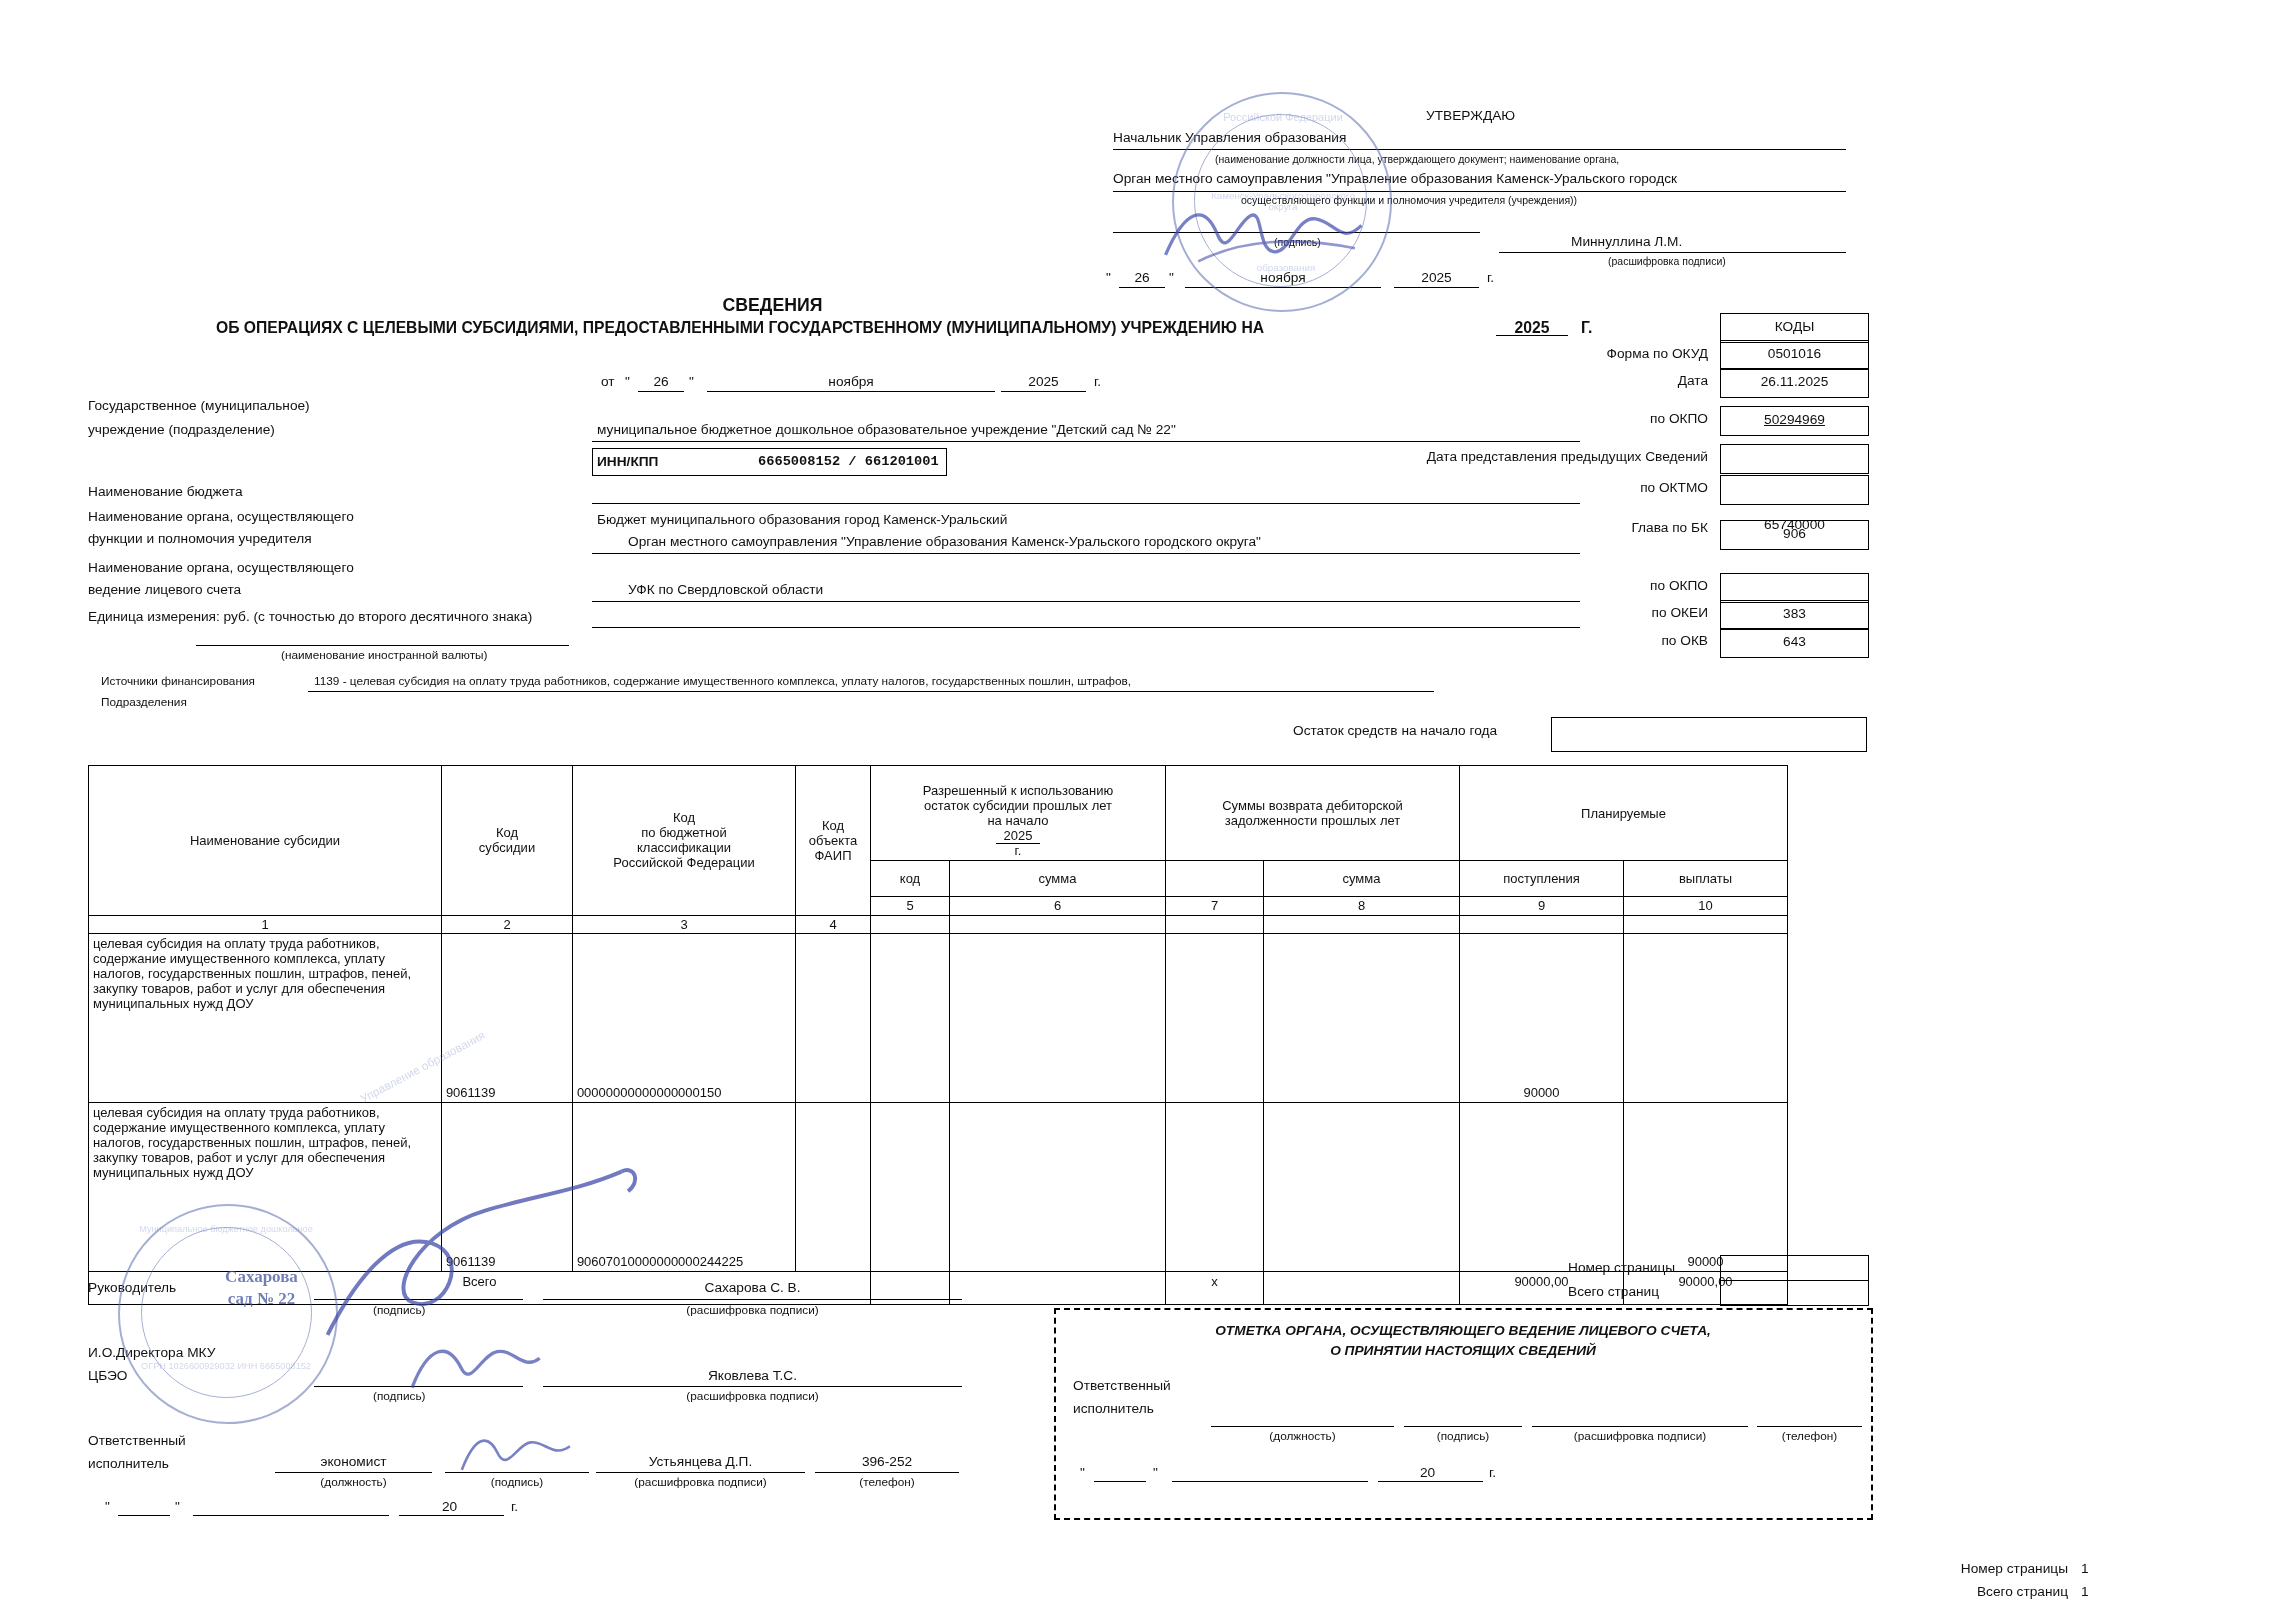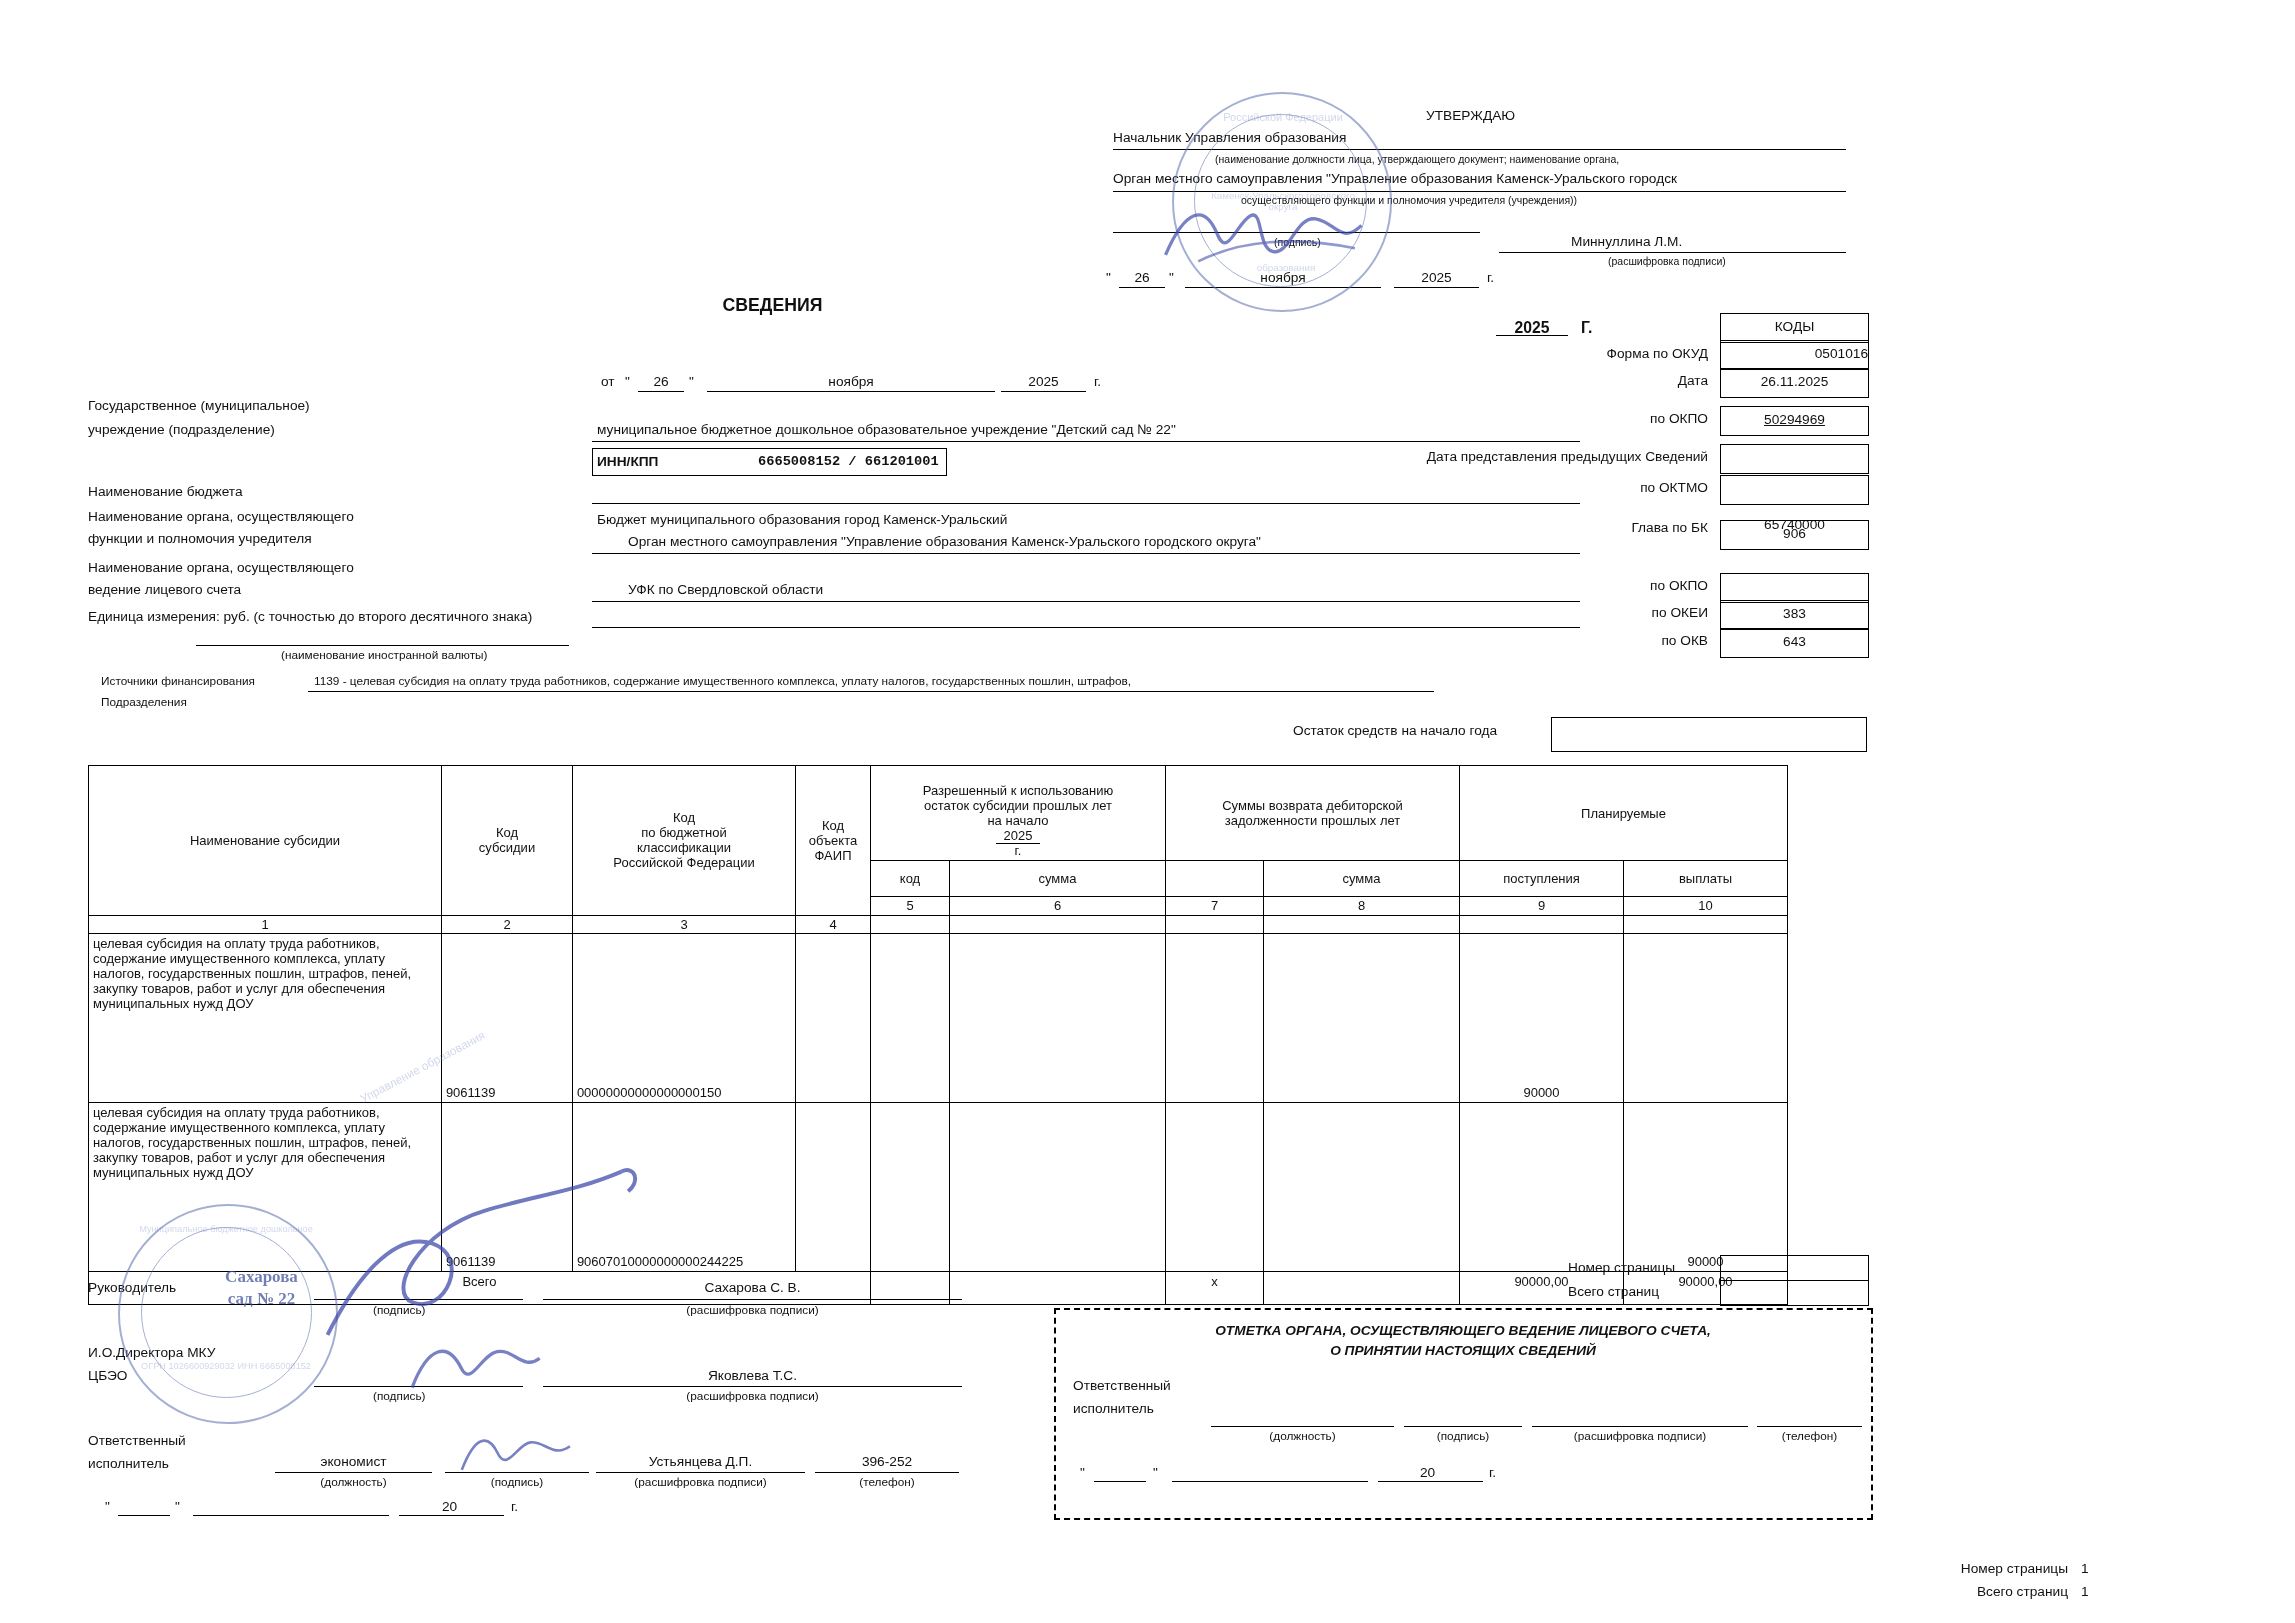--- a/index.html
+++ b/index.html
@@ -101,41 +101,42 @@
   <div class="abs txt center" style="left:1119px; top:270px; width:46px;">26</div>
   <div class="abs" style="left:1119px; top:287px; width:46px; border-bottom:1px solid #000;"></div>
   <div class="abs txt" style="left:1169px; top:270px;">"</div>
   <div class="abs txt center" style="left:1185px; top:270px; width:196px;">ноября</div>
   <div class="abs" style="left:1185px; top:287px; width:196px; border-bottom:1px solid #000;"></div>
   <div class="abs txt center" style="left:1394px; top:270px; width:85px;">2025</div>
   <div class="abs" style="left:1394px; top:287px; width:85px; border-bottom:1px solid #000;"></div>
   <div class="abs txt" style="left:1487px; top:270px;">г.</div>
 
   <div class="abs txt bold center" style="left:589px; top:295px; width:367px; font-size:17.7px;">СВЕДЕНИЯ</div>
+  <div class="abs txt bold" style="left:216px; top:319px; font-size:15.7px;">ОБ ОПЕРАЦИЯХ С ЦЕЛЕВЫМИ СУБСИДИЯМИ, ПРЕДОСТАВЛЕННЫМИ ГОСУДАРСТВЕННОМУ (МУНИЦИПАЛЬНОМУ) УЧРЕЖДЕНИЮ НА</div>
   <div class="abs txt bold center" style="left:1496px; top:319px; width:72px; font-size:15.7px;">2025</div>
   <div class="abs" style="left:1496px; top:335px; width:72px; border-bottom:1px solid #000;"></div>
   <div class="abs txt bold" style="left:1581px; top:319px; font-size:15.7px;">Г.</div>
 
   <div class="abs txt" style="left:601px; top:374px;">от</div>
   <div class="abs txt" style="left:625px; top:374px;">"</div>
   <div class="abs txt center" style="left:638px; top:374px; width:46px;">26</div>
   <div class="abs" style="left:638px; top:391px; width:46px; border-bottom:1px solid #000;"></div>
   <div class="abs txt" style="left:689px; top:374px;">"</div>
   <div class="abs txt center" style="left:707px; top:374px; width:288px;">ноября</div>
   <div class="abs" style="left:707px; top:391px; width:288px; border-bottom:1px solid #000;"></div>
   <div class="abs txt center" style="left:1001px; top:374px; width:85px;">2025</div>
   <div class="abs" style="left:1001px; top:391px; width:85px; border-bottom:1px solid #000;"></div>
   <div class="abs txt" style="left:1094px; top:374px;">г.</div>
 
   <div class="abs boxed" style="left:1720px; top:313px; width:147px; height:27.5px;">
     <div class="txt center" style="padding-top:5.2px;">КОДЫ</div>
   </div>
 
   <div class="abs boxed" style="left:1720px; top:340px; width:147px; height:27.5px;">
-    <div class="txt center" style="padding-top:5.2px;text-align:right;">0501016</div>
+    <div class="txt center" style="padding-top:5.2px;">0501016</div>
   </div>
   <div class="abs txt right" style="left:1394px; top:346px; width:314px;">Форма по ОКУД</div>
 
   <div class="abs boxed" style="left:1720px; top:368px; width:147px; height:27.5px;">
     <div class="txt center" style="padding-top:5.2px;">26.11.2025</div>
   </div>
   <div class="abs txt right" style="left:1394px; top:373px; width:314px;">Дата</div>
 
   <div class="abs boxed" style="left:1720px; top:406px; width:147px; height:27.5px;">
     <div class="txt center" style="padding-top:5.2px;text-decoration:underline;">50294969</div>

